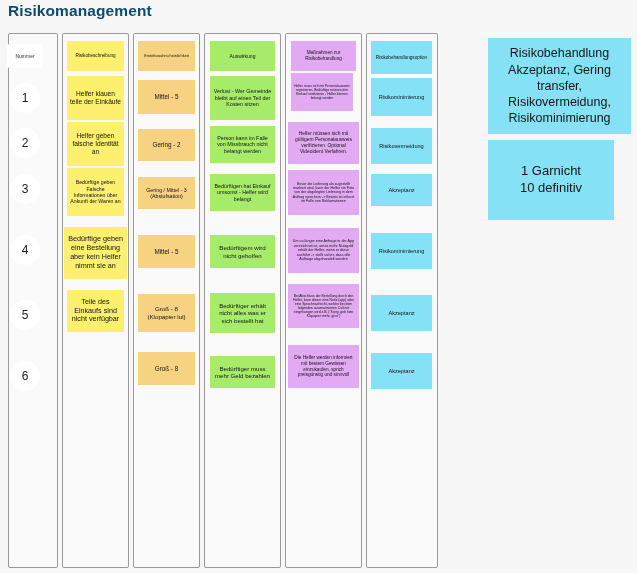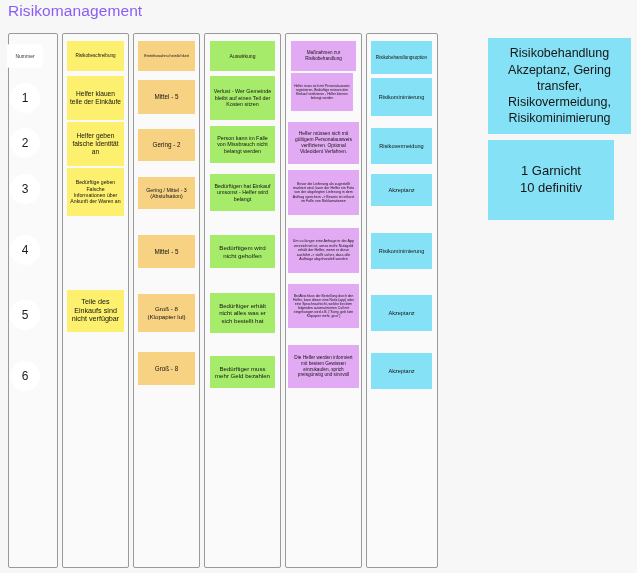--- a/index.html
+++ b/index.html
@@ -10,21 +10,21 @@
     font-family:"Liberation Sans","DejaVu Sans",sans-serif;
     color:#1a1a1a;
     overflow:hidden;
     position:relative;
   }
   #board{position:absolute;inset:0;}
 
   
   .board-title{
     position:absolute;left:8px;top:2px;
-    font-size:15.5px;font-weight:400;color:#8b5cf6;
+    font-size:15.5px;font-weight:700;color:#0c4a6e;
     letter-spacing:.1px;
     white-space:nowrap;
   }
 
   
   .column{
     position:absolute;top:33px;height:535px;
     background:#fafafa;
     border:1px solid #9a9a9a;
     border-radius:2px;
@@ -127,20 +127,21 @@
   <div class="note n-cyan" style="left:371px;top:128px;width:61px;height:36px;font-size:5.6px;">Risikovermeidung</div>
 
   <div class="num-cell" style="top:174px;">3</div>
   <div class="note n-yellow" style="left:67px;top:168px;width:57px;height:48px;font-size:5.2px;">Bedürftige geben Falsche Informationen über Ankunft der Waren an</div>
   <div class="note n-orange" style="left:138px;top:177px;width:57px;height:32px;font-size:5.3px;">Gering / Mittel - 3 (Abstufsation)</div>
   <div class="note n-green" style="left:210px;top:174px;width:65px;height:37px;font-size:5.4px;">Bedürftigen hat Einkauf umsonst - Helfer wird belangt</div>
   <div class="note n-purple" style="left:288px;top:228px;width:71px;height:45px;font-size:3.7px;">Um so länger eine Anfrage in der App verzeichnet ist, umso mehr Nutzgeld erhält der Helfer, wenn er diese ausführt -&gt; stellt sicher, dass alle Aufträge abgehandelt werden</div>
   <div class="note n-cyan" style="left:371px;top:174px;width:61px;height:32px;font-size:5.6px;">Akzeptanz</div>
 
   <div class="num-cell" style="top:235px;">4</div>
+  <div class="note n-yellow" style="left:64px;top:227px;width:63px;height:52px;font-size:7.2px;">Bedürftige geben eine Bestellung aber kein Helfer nimmt sie an</div>
   <div class="note n-orange" style="left:138px;top:235px;width:57px;height:33px;font-size:6.3px;">Mittel - 5</div>
   <div class="note n-green" style="left:210px;top:235px;width:65px;height:33px;font-size:6.2px;">Bedürftigem wird nicht geholfen</div>
   <div class="note n-purple" style="left:288px;top:284px;width:71px;height:44px;font-size:3.4px;">Bei Abschluss der Bestellung durch den Helfer, kann dieser eine Notiz (app) oder eine Sprachnachricht, welche bei dem folgenden automatisierten Call mit eingehangen wird z.B. ("Sorry, geb kein Klopapier mehr, grus")</div>
   <div class="note n-cyan" style="left:371px;top:233px;width:61px;height:36px;font-size:5.6px;">Risikominimierung</div>
 
   <div class="num-cell" style="top:300px;">5</div>
   <div class="note n-yellow" style="left:67px;top:290px;width:57px;height:42px;font-size:7.2px;">Teile des Einkaufs sind nicht verfügbar</div>
   <div class="note n-orange" style="left:138px;top:294px;width:57px;height:38px;font-size:6.2px;">Groß - 8 (Klopapier lul)</div>
   <div class="note n-green" style="left:210px;top:293px;width:65px;height:40px;font-size:6.1px;">Bedürftiger erhält nicht alles was er sich bestellt hat</div>
   <div class="note n-cyan" style="left:371px;top:295px;width:61px;height:36px;font-size:5.6px;">Akzeptanz</div>

